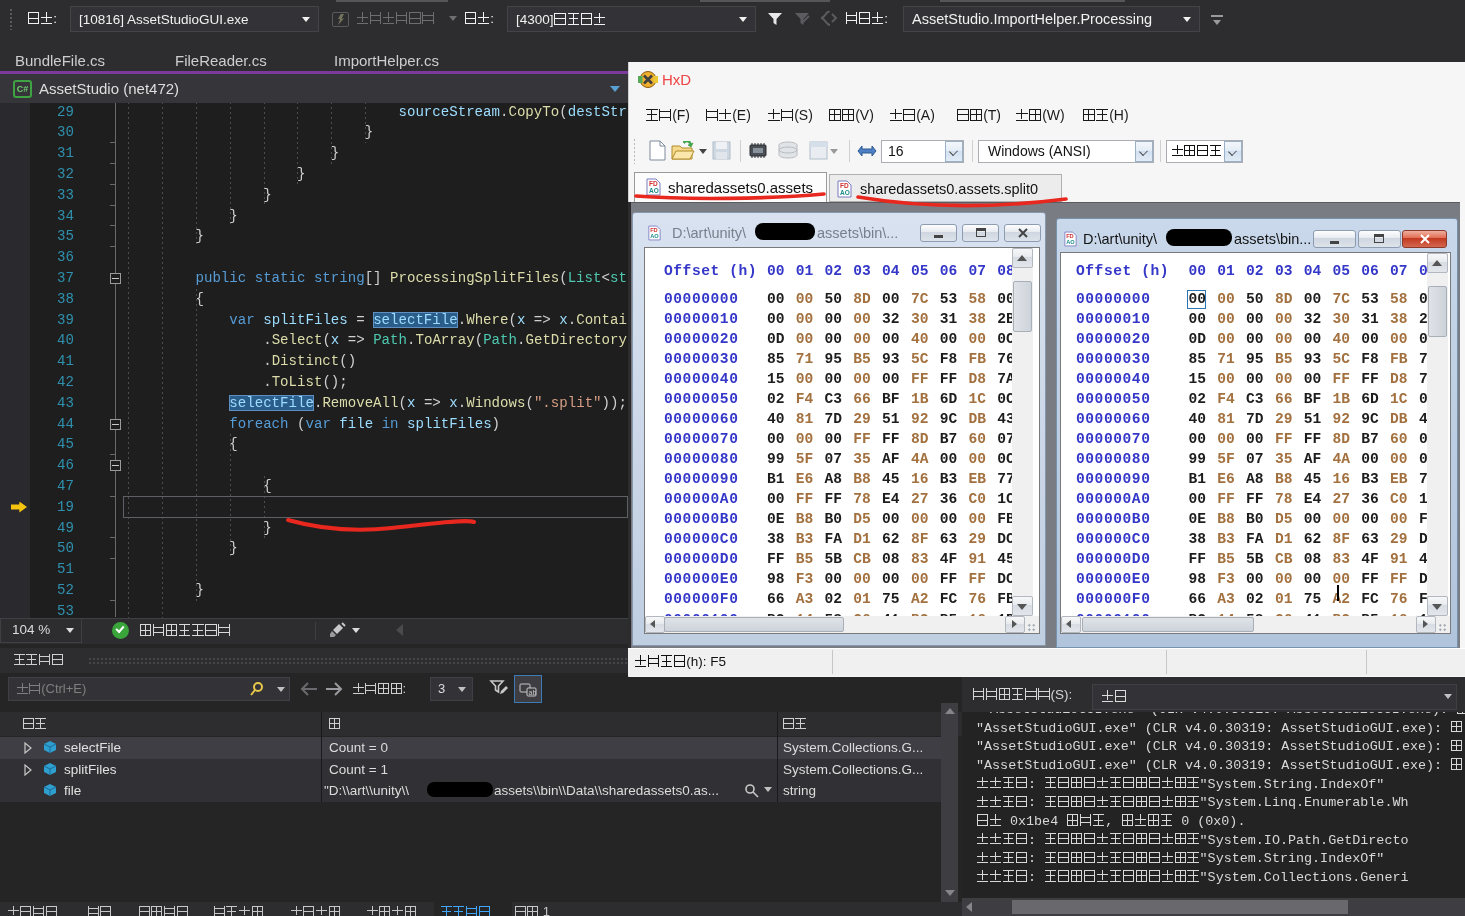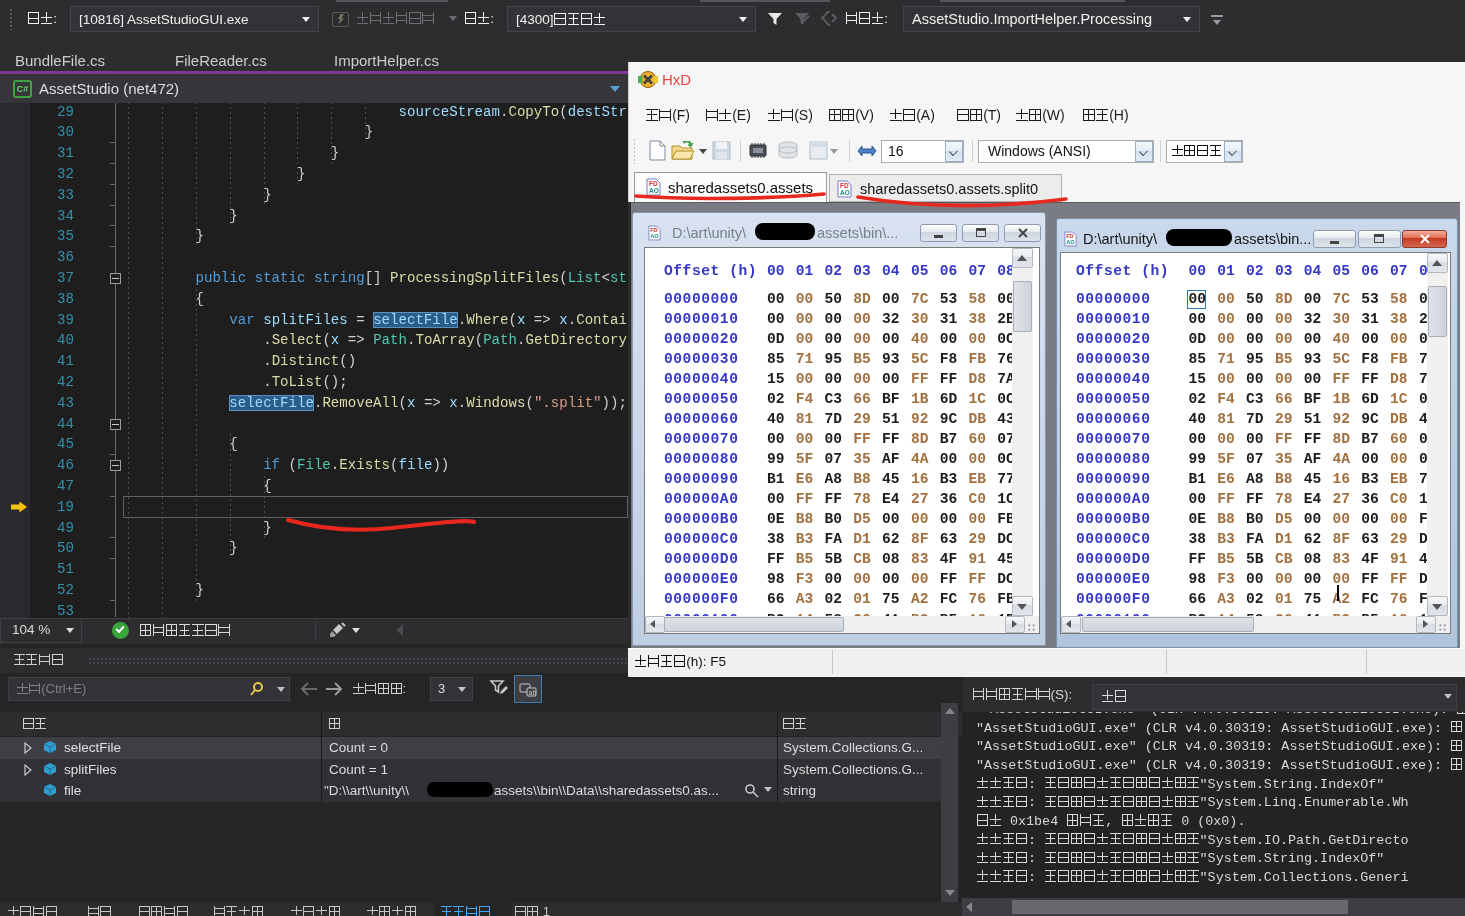--- a/index.html
+++ b/index.html
@@ -141,22 +141,22 @@
 <div class="cl" style="top:102.6px">                }</div>
 <div class="cl" style="top:123.4px">            }</div>
 <div class="cl" style="top:144.2px"></div>
 <div class="cl" style="top:165.0px">            <span class="k">public static string</span>[] <span class="m">ProcessingSplitFiles</span>(<span class="t">List</span>&lt;<span class="t">str</span></div>
 <div class="cl" style="top:185.8px">            {</div>
 <div class="cl" style="top:206.6px">                <span class="k">var</span> <span class="v">splitFiles</span> = <span class="hl v">selectFile</span>.<span class="m">Where</span>(<span class="v">x</span> =&gt; <span class="v">x</span>.<span class="m">Contain</span></div>
 <div class="cl" style="top:227.4px">                    .<span class="m">Select</span>(<span class="v">x</span> =&gt; <span class="t">Path</span>.<span class="m">ToArray</span>(<span class="t">Path</span>.<span class="m">GetDirectoryN</span></div>
 <div class="cl" style="top:248.2px">                    .<span class="m">Distinct</span>()</div>
 <div class="cl" style="top:269.0px">                    .<span class="m">ToList</span>();</div>
 <div class="cl" style="top:289.8px">                <span class="hl v">selectFile</span>.<span class="m">RemoveAll</span>(<span class="v">x</span> =&gt; <span class="v">x</span>.<span class="m">Windows</span>(<span class="s">".split"</span>));</div>
+<div class="cl" style="top:310.6px">                <span class="k">foreach</span> (<span class="k">var</span> <span class="v">file</span> <span class="k">in</span> <span class="v">splitFiles</span>)</div>
 <div class="cl" style="top:331.4px">                {</div>
-<div class="cl" style="top:352.2px">                    <span class="k">if</span> (<span class="t">File</span>.<span class="m">Exists</span>(<span class="v">file</span>))</div>
 <div class="cl" style="top:373.0px">                    {</div>
 <div class="cl" style="top:414.6px">                    }</div>
 <div class="cl" style="top:435.4px">                }</div>
 <div class="cl" style="top:477.0px">            }</div>
 <div class="cl" style="top:497.8px"></div>
 <div class="a" style="left:110px;top:170.0px;width:11px;height:11px;border:1px solid #9a9a9a;background:#1e1e1e"></div>
     <div class="a" style="left:112px;top:175.0px;width:7px;height:1px;background:#c8c8c8"></div>
 <div class="a" style="left:110px;top:315.6px;width:11px;height:11px;border:1px solid #9a9a9a;background:#1e1e1e"></div>
     <div class="a" style="left:112px;top:320.6px;width:7px;height:1px;background:#c8c8c8"></div>
 <div class="a" style="left:110px;top:357.2px;width:11px;height:11px;border:1px solid #9a9a9a;background:#1e1e1e"></div>

